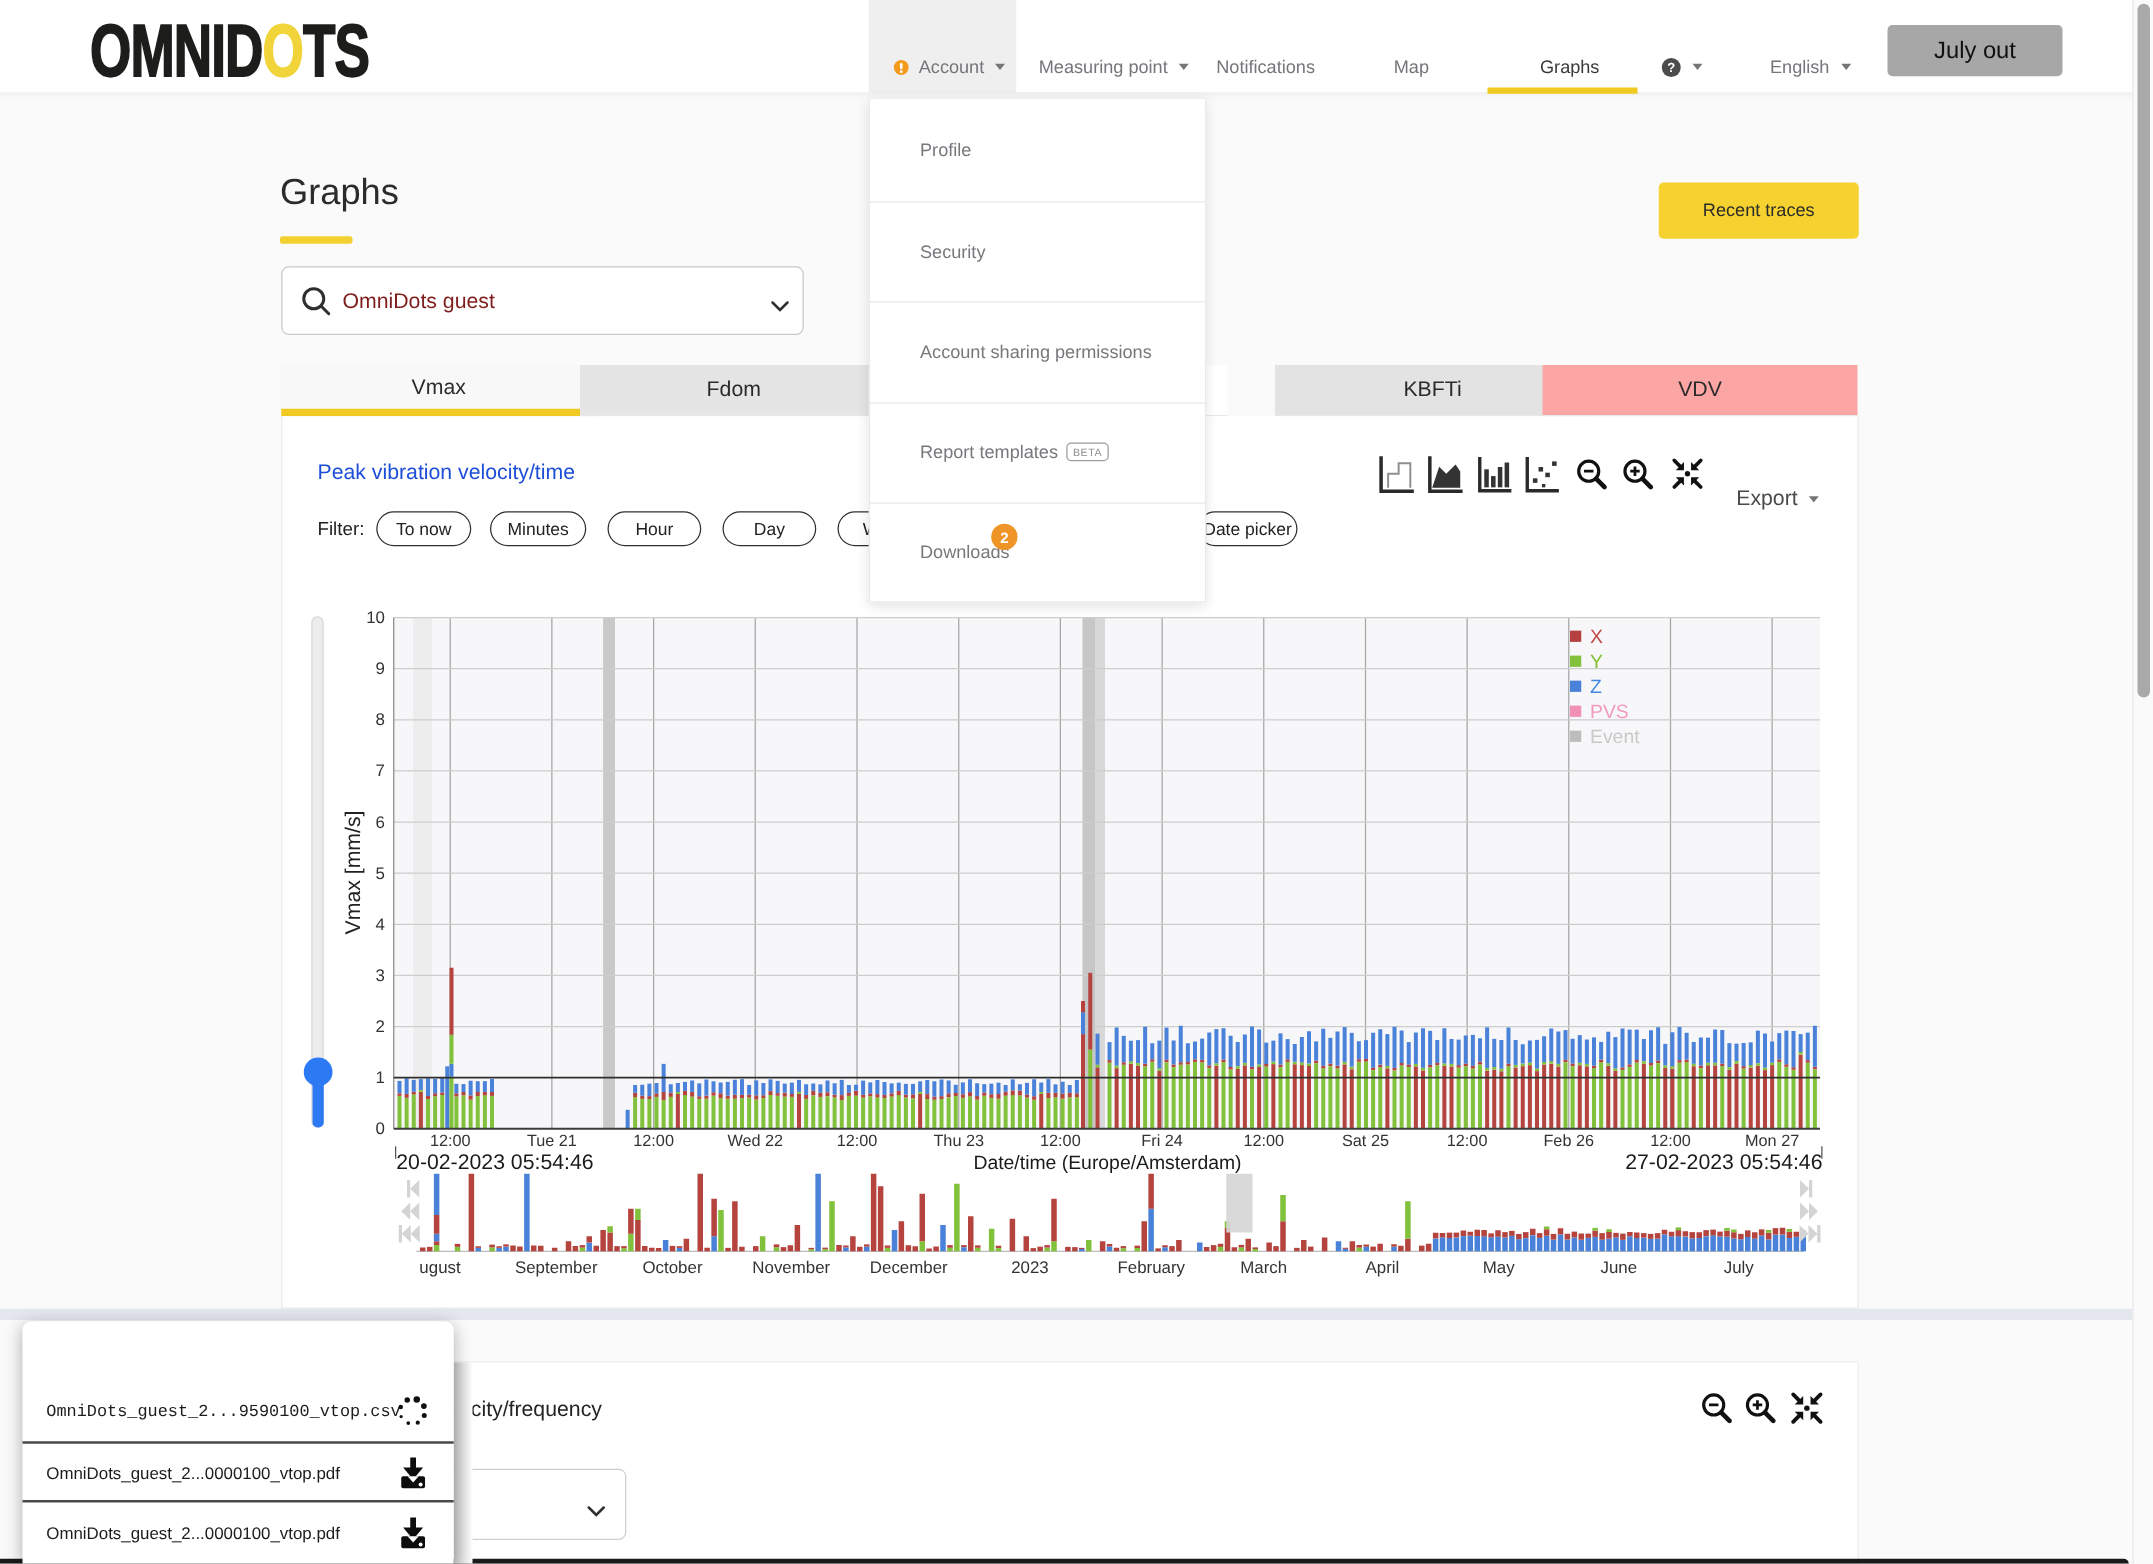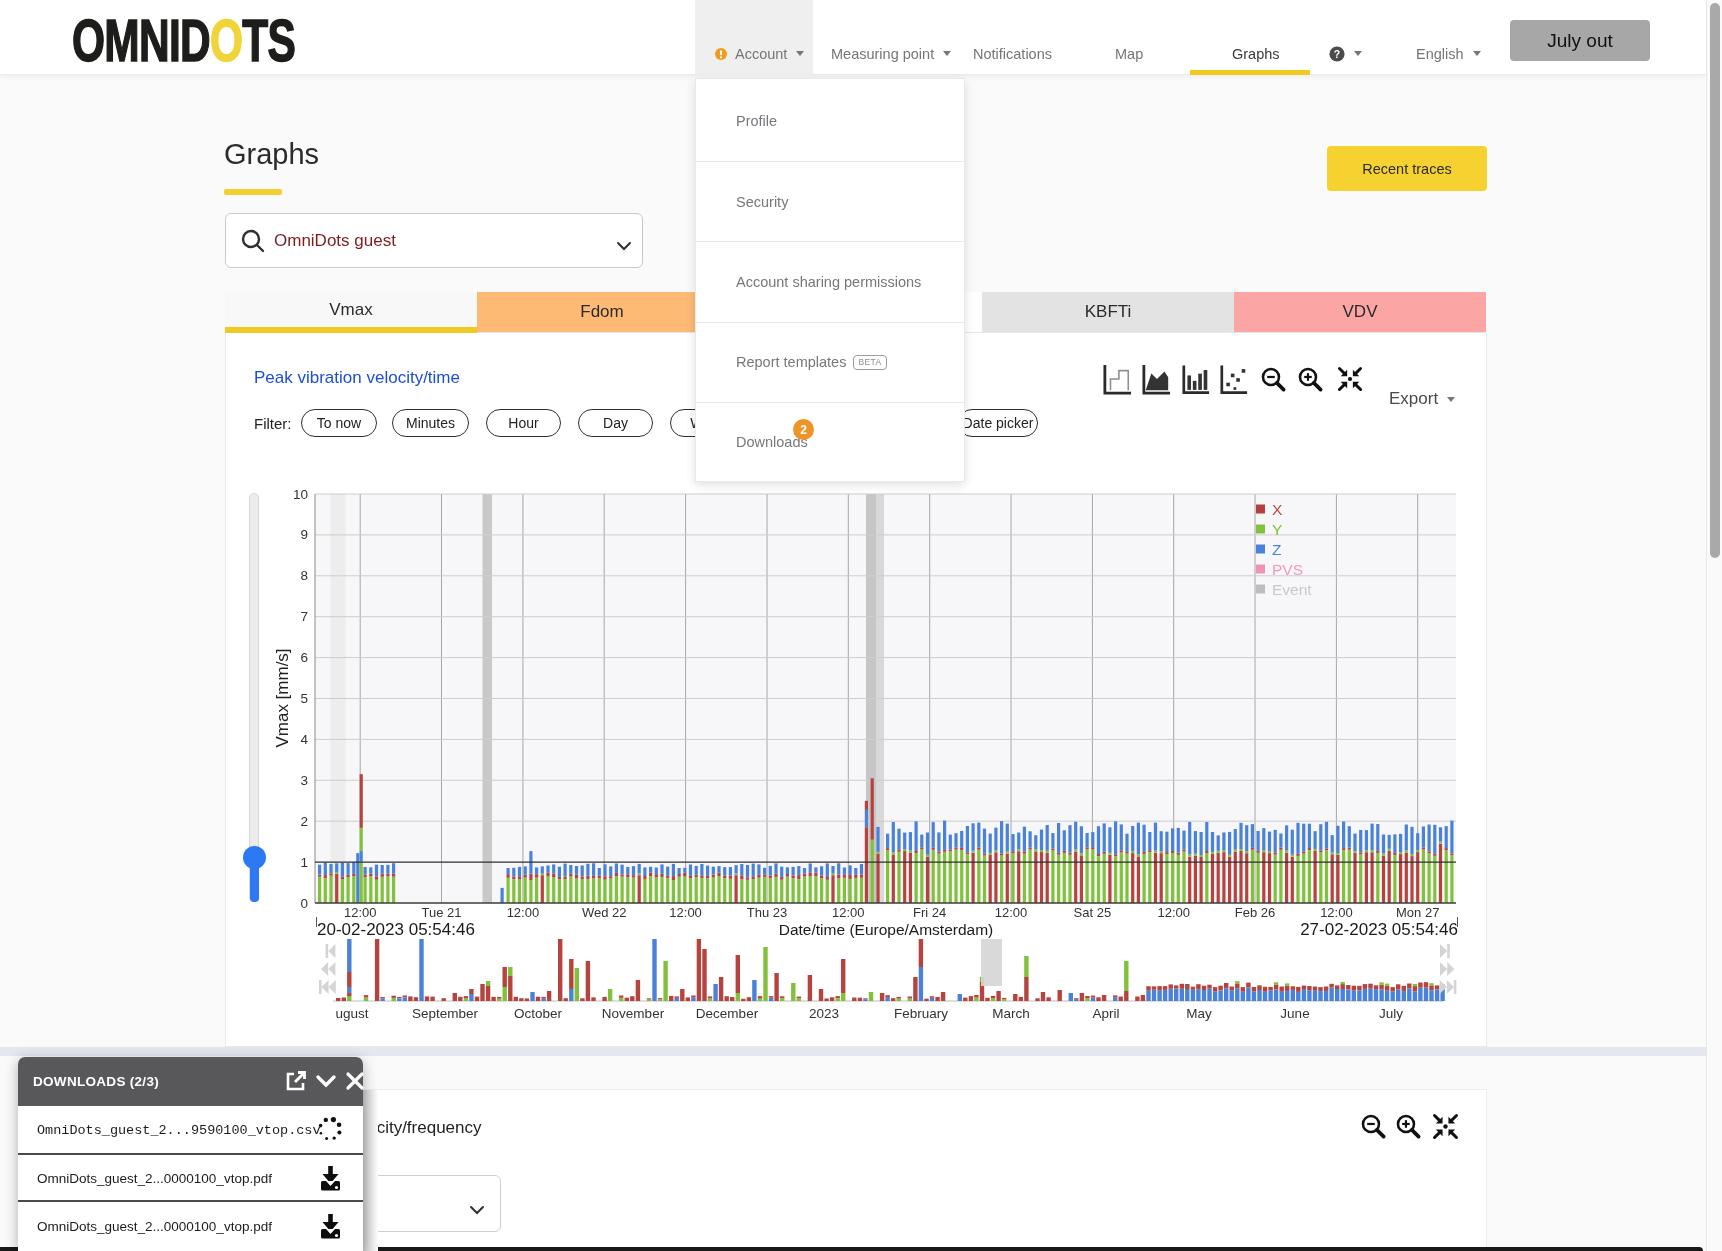--- a/index.html
+++ b/index.html
@@ -87,23 +87,23 @@
         <circle cx="11" cy="11" r="8" fill="none" stroke="#2f2f2f" stroke-width="2.4"></circle>
         <line x1="17" y1="17" x2="23" y2="23" stroke="#2f2f2f" stroke-width="2.4" stroke-linecap="round"></line>
       </svg></span>
   <span class="txt">OmniDots guest</span>
   <span class="abs" style="left:390px;top:23px;"><svg width="16" height="10" viewBox="0 0 16 10">
         <polyline points="2,2 8,8 14,2" fill="none" stroke="#2f2f2f" stroke-width="2" stroke-linecap="round"></polyline>
       </svg></span>
 </div>
 
 <div class="tab" style="left:225px;width:252px;background:#f8f8f8;border-bottom:6px solid #f0ca20;height:41px;">Vmax</div>
-<div class="tab" style="left:477px;width:252px;background:#fdba74;border-right:2px solid #4d7c0f;">Fdom</div>
+<div class="tab" style="left:464px;width:252px;background:#e5e5e5;border-right:6px solid #4d7c0f;">Fdom</div>
 <div class="tab" style="left:729px;width:253px;background:#fff;"></div>
-<div class="tab" style="left:982px;width:252px;background:#e3e3e3;">KBFTi</div>
+<div class="tab" style="left:1020px;width:252px;background:#e3e3e3;">KBFTi</div>
 <div class="tab" style="left:1234px;width:252px;background:#fca5a5;">VDV</div>
 
 <div id="card1"></div>
 <div id="strip"></div>
 <div id="card2"></div>
 
 <div id="vtitle">Peak vibration velocity/time</div>
 <svg class="abs" style="left:1103px;top:364px" width="29" height="31" viewBox="0 0 31 33">
 <path d="M2 1 V31 H30" fill="none" stroke="#2a2a2a" stroke-width="3"></path>
 <path d="M8 28 V16 H17 V7 H27 V28" fill="none" stroke="#8f8f8f" stroke-width="1.7"></path>
@@ -1136,35 +1136,20 @@
   <div class="msep" style="top:162px;"></div>
   <div class="mitem" style="top:195px;">Account sharing permissions</div>
   <div class="msep" style="top:243px;"></div>
   <div class="mitem" style="top:275px;">Report templates<span class="beta">BETA</span></div>
   <div class="msep" style="top:323px;"></div>
   <div class="mitem" style="top:355px;">Downloads</div>
 </div>
 <div class="badge2">2</div>
 
 <div id="dl">
-  <div id="dlhead">
-      <span class="abs" style="left:15px;top:17px;">DOWNLOADS (2/3)</span>
-    <span class="abs" style="left:266px;top:12px;"><svg width="24" height="24" viewBox="0 0 24 24">
-          <path d="M10 5 H4 V20 H19 V14" fill="none" stroke="#fff" stroke-width="2.6"></path>
-          <line x1="11" y1="13" x2="20" y2="4" stroke="#fff" stroke-width="2.8"></line>
-          <path d="M14 3.5 H20.5 V10" fill="none" stroke="#fff" stroke-width="2.8"></path>
-        </svg></span>
-    <span class="abs" style="left:297px;top:17px;"><svg width="22" height="14" viewBox="0 0 22 14">
-          <polyline points="3,3 11,11 19,3" fill="none" stroke="#fff" stroke-width="3.4" stroke-linecap="round"></polyline>
-        </svg></span>
-    <span class="abs" style="left:327px;top:14px;"><svg width="20" height="20" viewBox="0 0 20 20">
-          <line x1="3" y1="3" x2="17" y2="17" stroke="#fff" stroke-width="3.2" stroke-linecap="round"></line>
-          <line x1="17" y1="3" x2="3" y2="17" stroke="#fff" stroke-width="3.2" stroke-linecap="round"></line>
-        </svg></span>
-  </div>
   <div class="dlrow" style="top:66px;">
       <span class="abs" style="left:19px;font-family:Liberation Mono, monospace;">OmniDots_guest_2...9590100_vtop.csv</span>
       <span class="abs" style="left:298px;top:-8px;"><svg width="28" height="28" viewBox="0 0 28 28">
           <circle cx="17.4" cy="4.6" r="2.6" fill="#111"></circle>
           <circle cx="23.1" cy="9.8" r="2.3" fill="#111"></circle>
           <circle cx="23.4" cy="17.4" r="2.0" fill="#111"></circle>
           <circle cx="18.2" cy="23.1" r="1.7" fill="#111"></circle>
           <circle cx="10.6" cy="23.4" r="1.5" fill="#111"></circle>
           <circle cx="4.9" cy="18.2" r="1.3" fill="#111"></circle>
           <circle cx="4.6" cy="10.6" r="1.8" fill="#111"></circle>

